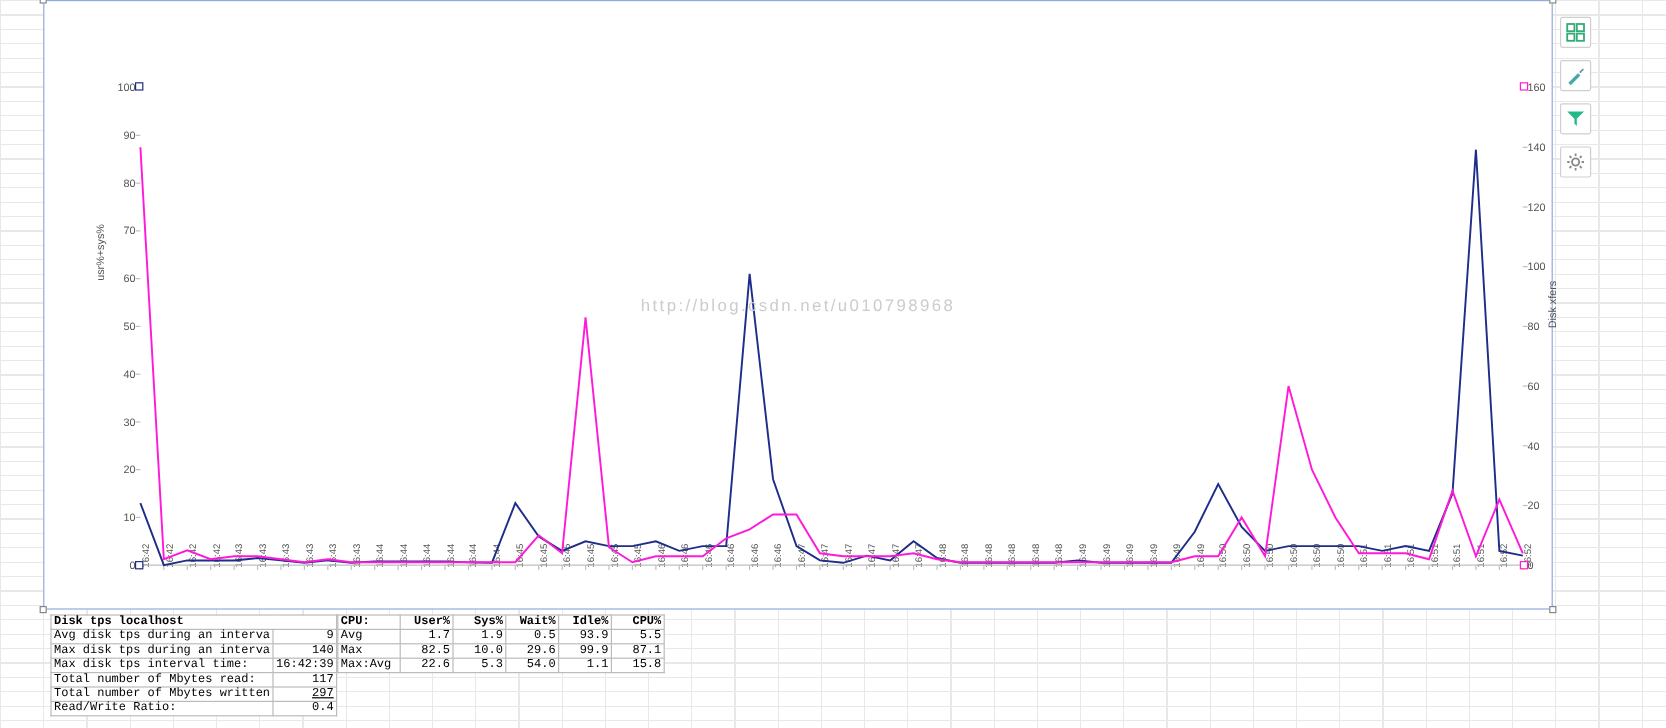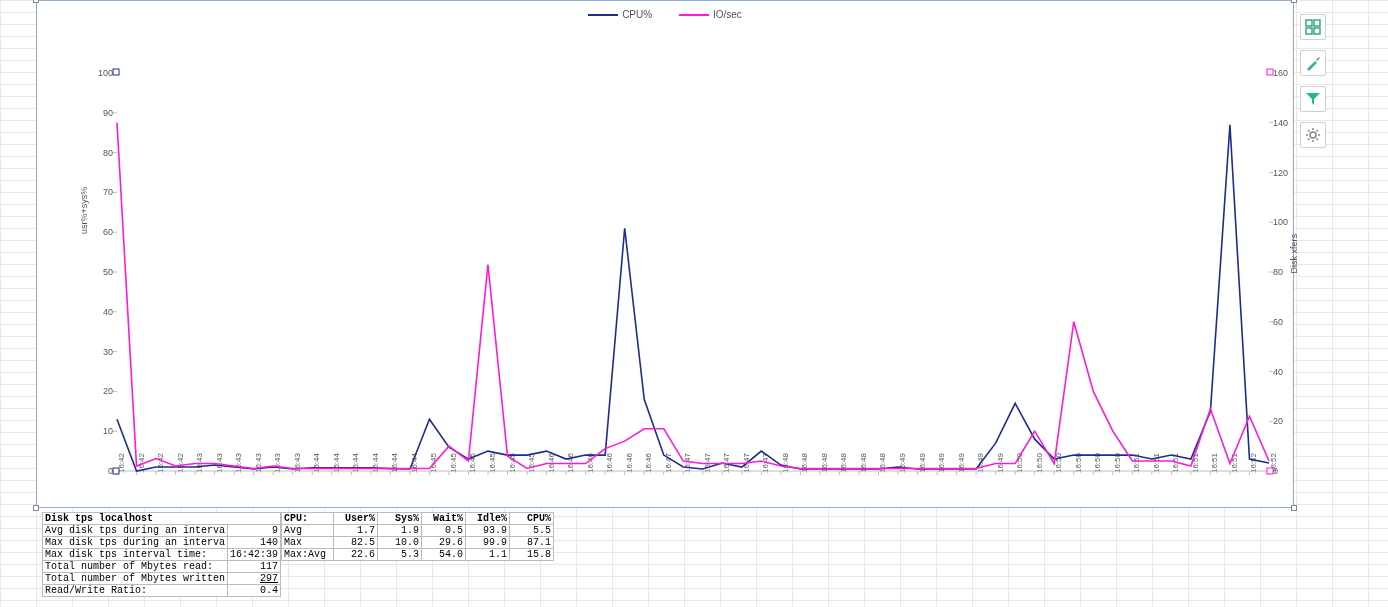--- a/index.html
+++ b/index.html
@@ -57,28 +57,25 @@
 <div class="sheet">
   <div class="gridbg"></div>
 
 
   <div class="chart-wrap">
     <div class="chart-sel tl"></div>
     <div class="chart-sel tr"></div>
     <div class="chart-sel bl"></div>
     <div class="chart-sel br"></div>
 
-    <div class="legend">
-      <span class="item"><span class="swatch" style="background:#1f2d8a"></span><span>CPU%</span></span>
-      <span class="item"><span class="swatch" style="background:#ff1ad9"></span><span>IO/sec</span></span>
-    </div>
 
     <div class="yaxis-label-l">usr%+sys%</div>
     <div class="yaxis-label-r">Disk xfers</div>
 
+    <div class="watermark">http://blog.csdn.net/u010798968</div>
 
     <div class="plot">
       <div class="yticks-l" id="yticks-l">
           <div class="ytick" style="top: 100%;">0</div>
           <div class="ytick" style="top: 90%;">10</div>
           <div class="ytick" style="top: 80%;">20</div>
           <div class="ytick" style="top: 70%;">30</div>
           <div class="ytick" style="top: 60%;">40</div>
           <div class="ytick" style="top: 50%;">50</div>
           <div class="ytick" style="top: 40%;">60</div>

